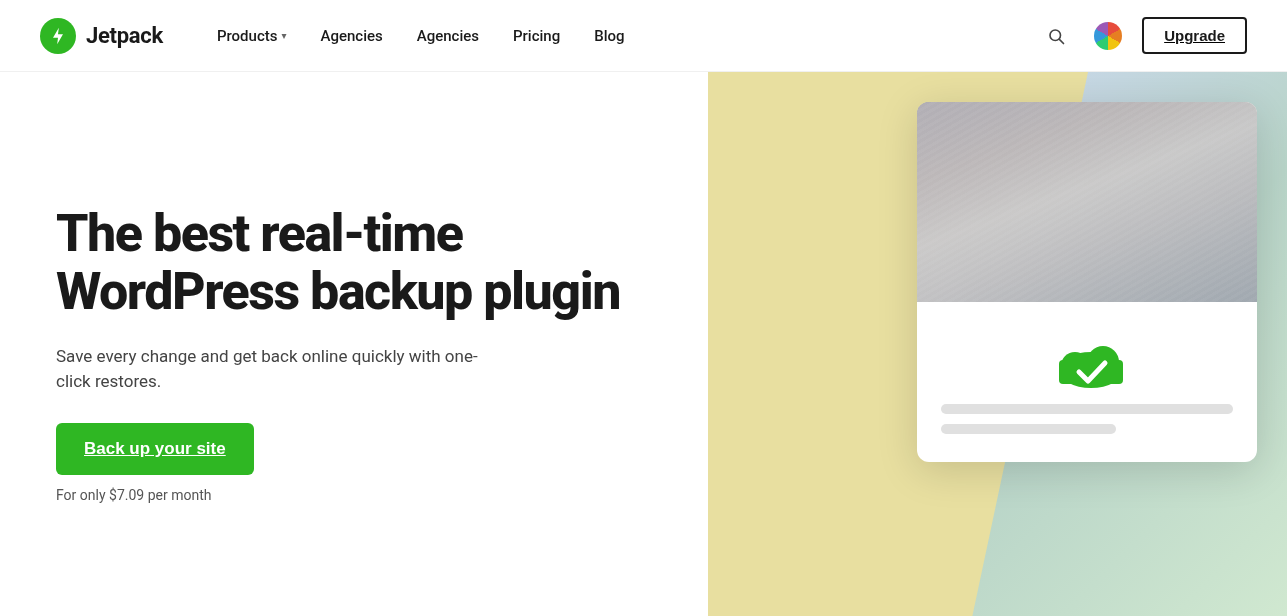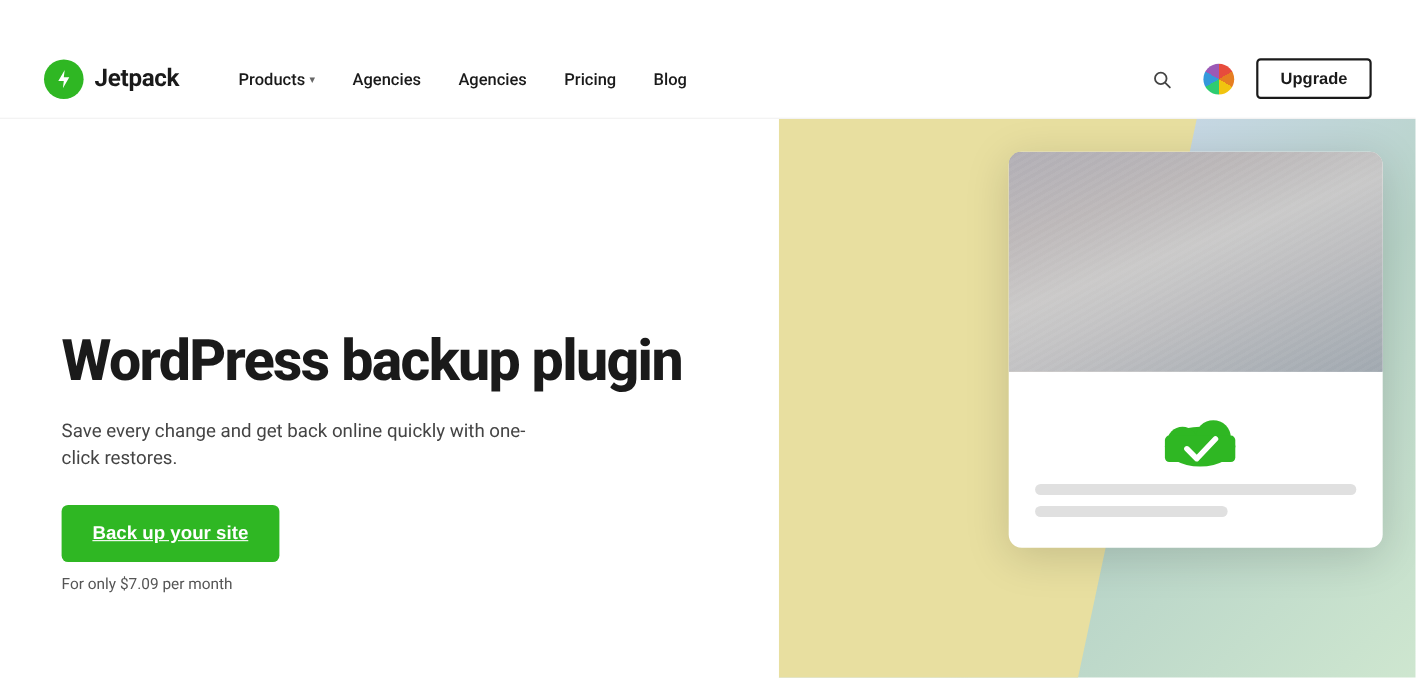--- a/index.html
+++ b/index.html
@@ -14,21 +14,20 @@
     
     header {
       display: flex;
       align-items: center;
       padding: 4px 40px;
       height: 72px;
       border-bottom: 1px solid #f0f0f0;
       background: #fff;
       position: relative;
       z-index: 10;
-      margin-top: 36px;
     }
 
     .logo-area {
       display: flex;
       align-items: center;
       gap: 10px;
       margin-right: 40px;
       text-decoration: none;
     }
 
@@ -77,20 +76,21 @@
 
     .chevron-down {
       font-size: 10px;
       color: #666;
     }
 
     .header-actions {
       display: flex;
       align-items: center;
       gap: 16px;
+      text-decoration: underline;
     }
 
     .search-icon-btn {
       width: 36px;
       height: 36px;
       display: flex;
       align-items: center;
       justify-content: center;
       cursor: pointer;
       color: #444;
@@ -332,21 +332,21 @@
       <div class="globe-icon-img"></div>
     </div>
     <button class="upgrade-btn">Upgrade</button>
   </div>
 </header>
 
 <main>
 
   <div class="left-content">
     <h1 class="hero-title">
-      <br>
+      <span>The best real-time</span><br>
       <span>WordPress backup plugin</span>
     </h1>
     <p class="hero-subtitle">Save every change and get back online quickly with one-click restores.</p>
     <button class="cta-button">Back up your site</button>
     <span class="price-note">For only $7.09 per month</span>
   </div>
 
   <div class="right-content">
     <div class="bg-lavender"></div>
     <div class="bg-yellow"></div>

